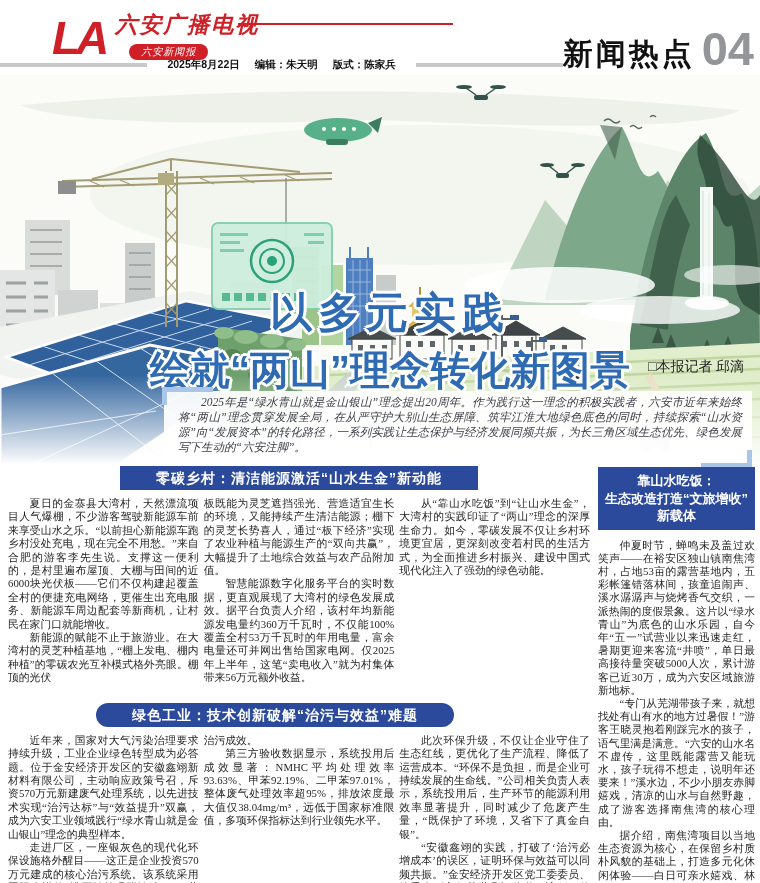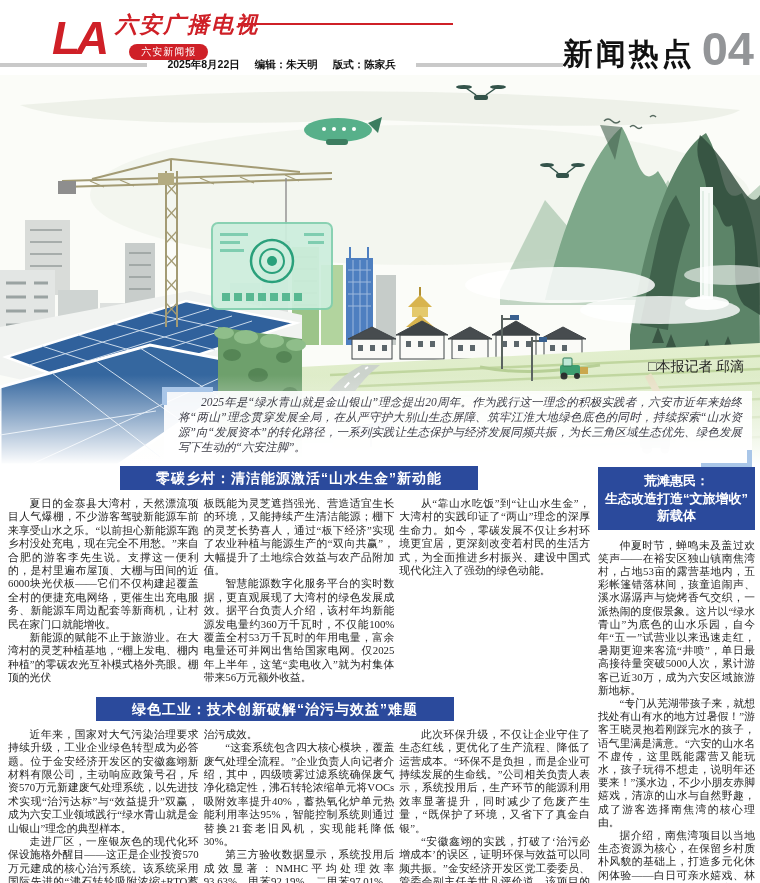--- a/index.html
+++ b/index.html
@@ -6,21 +6,21 @@
   .page{position:relative;width:760px;height:883px;margin:0 auto;background:#ffffff;
         overflow:hidden;font-family:"Liberation Serif",serif;color:#222;}
   
   .logo{position:absolute;left:52px;top:8px;display:flex;align-items:flex-end;}
   .logo-mark{font-family:"Liberation Sans",sans-serif;font-weight:900;font-style:italic;
              font-size:46px;line-height:44px;color:#cf2027;letter-spacing:-4px;}
   .logo-text{margin-left:10px;margin-top:2px;}
   .logo-name{font-family:"Liberation Serif",serif;font-weight:bold;font-style:italic;
              font-size:22px;color:#cf2027;letter-spacing:2px;}
   .logo-badge{display:inline-block;margin-top:4px;margin-left:14px;background:#cf2027;color:#fff;
-              font-family:"Liberation Sans",sans-serif;font-size:10px;
+              font-family:"Liberation Sans",sans-serif;font-style:italic;font-size:10px;
               padding:1px 12px;border-radius:9px;letter-spacing:1px;}
   .red-line{position:absolute;left:238px;top:23px;width:215px;height:2px;background:#cf2027;}
   .masthead{position:absolute;right:6px;top:30px;display:flex;align-items:flex-end;}
   .masthead-cn{font-family:"Liberation Sans",sans-serif;font-weight:900;font-size:30px;
                color:#111;letter-spacing:3px;line-height:1;text-align:center;}
   .masthead-num{font-family:"Liberation Sans",sans-serif;font-weight:900;font-size:47px;
                 color:#939598;line-height:0.82;margin-left:7px;}
   .date-rule{position:absolute;left:0;top:58px;width:563px;display:flex;align-items:center;}
   .rule{flex:1;height:4px;background:#c9c9c9;}
   .date-text{font-family:"Liberation Sans",sans-serif;font-weight:bold;font-size:10.5px;
@@ -43,21 +43,21 @@
                 border-left:5px solid #a9c6e8;border-top:5px solid #a9c6e8;}
   .intro:after{content:"";position:absolute;right:0;bottom:-2px;width:46px;height:13px;
                border-right:5px solid #a9c6e8;border-bottom:5px solid #a9c6e8;}
   .intro p{margin:0;padding:4px 10px 0 14px;font-style:italic;font-size:11.5px;
            line-height:15px;text-indent:2em;text-align:justify;color:#3c3c46;}
   
   .main{position:absolute;left:8px;top:466px;width:582px;}
   .sec-bar{background:#2b4a9c;color:#fff;font-family:"Liberation Sans",sans-serif;
            font-weight:bold;font-size:14px;height:24px;line-height:24px;
            padding:0 36px;width:fit-content;margin:0 auto;letter-spacing:1px;}
-  .sec-bar.left{margin:12px 0 0 88px;}
+  .sec-bar.left{margin:18px 0 0 88px;border-radius:12px;}
   .cols{display:grid;grid-template-columns:repeat(3,1fr);column-gap:5px;margin-top:7px;}
   .col p{margin:0;font-size:10.8px;line-height:13.4px;text-align:justify;
          text-indent:2em;color:#1f1f1f;}
   .col p.cont{text-indent:0;}
   
   .side{position:absolute;left:598px;top:467px;width:157px;}
   .side-head{background:#2b4a9c;color:#fff;text-align:center;
              font-family:"Liberation Sans",sans-serif;font-weight:bold;font-size:13px;
              line-height:17.5px;padding:5px 3px;}
   .side-body{margin-top:9px;}
@@ -411,20 +411,24 @@
         <line x1="320" y1="350" x2="321" y2="360" stroke="#46525a" stroke-width="2"></line>
       </g>
       <g>
         <polygon points="350,352 388,344 394,356 356,364" fill="#2e5e96" stroke="#ffffff" stroke-width="1.5"></polygon>
         <line x1="371" y1="360" x2="371" y2="372" stroke="#46525a" stroke-width="2"></line>
       </g>
 
       <rect x="0" y="300" width="760" height="90" fill="url(#fadeW)"></rect>
     </svg>
 
+    <div class="hero-title">
+      <div class="t1">以多元实践</div>
+      <div class="t2">绘就“两山”理念转化新图景</div>
+    </div>
     <div class="byline">□本报记者 邱滴</div>
   </div>
 
   <div class="intro">
     <p>2025年是“绿水青山就是金山银山”理念提出20周年。作为践行这一理念的积极实践者，六安市近年来始终将“两山”理念贯穿发展全局，在从严守护大别山生态屏障、筑牢江淮大地绿色底色的同时，持续探索“山水资源”向“发展资本”的转化路径，一系列实践让生态保护与经济发展同频共振，为长三角区域生态优先、绿色发展写下生动的“六安注脚”。</p>
   </div>
 
   <div class="main">
     <div class="sec-bar">零碳乡村：清洁能源激活“山水生金”新动能</div>
     <div class="cols">
@@ -441,33 +445,32 @@
         </div>
     </div>
     <div class="sec-bar left">绿色工业：技术创新破解“治污与效益”难题</div>
     <div class="cols">
       <div class="col">
           <p>近年来，国家对大气污染治理要求持续升级，工业企业绿色转型成为必答题。位于金安经济开发区的安徽鑫翊新材料有限公司，主动响应政策号召，斥资570万元新建废气处理系统，以先进技术实现“治污达标”与“效益提升”双赢，成为六安工业领域践行“绿水青山就是金山银山”理念的典型样本。</p>
           <p>走进厂区，一座银灰色的现代化环保设施格外醒目——这正是企业投资570万元建成的核心治污系统。该系统采用国际先进的“沸石转轮吸附浓缩+RTO蓄热氧化”技术，且此项技术已被生态环境部列入《国家先进污染防治技术目录》，从技术源头保障</p>
         </div>
       <div class="col">
           <p class="cont">治污成效。</p>
-          <p>“这套系统包含四大核心模块，覆盖废气处理全流程。”企业负责人向记者介绍，其中，四级喷雾过滤系统确保废气净化稳定性，沸石转轮浓缩单元将VOCs吸附效率提升40%，蓄热氧化炉单元热能利用率达95%，智能控制系统则通过替换21套老旧风机，实现能耗降低30%。</p>
           <p>第三方验收数据显示，系统投用后成效显著：NMHC平均处理效率93.63%、甲苯92.19%、二甲苯97.01%，整体废气处理效率超95%，排放浓度最大值仅38.04mg/m³，远低于国家标准限值，多项环保指标达到行业领先水平。</p>
         </div>
       <div class="col">
           <p>此次环保升级，不仅让企业守住了生态红线，更优化了生产流程、降低了运营成本。“环保不是负担，而是企业可持续发展的生命线。”公司相关负责人表示，系统投用后，生产环节的能源利用效率显著提升，同时减少了危废产生量，“既保护了环境，又省下了真金白银”。</p>
           <p>“安徽鑫翊的实践，打破了‘治污必增成本’的误区，证明环保与效益可以同频共振。”金安经济开发区党工委委员、管委会副主任关世凡评价道，该项目的成功实施，为同行业提供了可复制、可推广的环保升级方案。</p>
         </div>
     </div>
   </div>
 
   <div class="side">
     <div class="side-head">
-      <div>荒滩惠民：</div>
+      <div>靠山水吃饭：</div>
       <div>生态改造打造“文旅增收”</div>
       <div>新载体</div>
     </div>
     <div class="side-body">
         <p>仲夏时节，蝉鸣未及盖过欢笑声——在裕安区独山镇南焦湾村，占地53亩的露营基地内，五彩帐篷错落林间，孩童追闹声、溪水潺潺声与烧烤香气交织，一派热闹的度假景象。这片以“绿水青山”为底色的山水乐园，自今年“五一”试营业以来迅速走红，暑期更迎来客流“井喷”，单日最高接待量突破5000人次，累计游客已近30万，成为六安区域旅游新地标。</p>
         <p>“专门从芜湖带孩子来，就想找处有山有水的地方过暑假！”游客王晓灵抱着刚踩完水的孩子，语气里满是满意。“六安的山水名不虚传，这里既能露营又能玩水，孩子玩得不想走，说明年还要来！”溪水边，不少小朋友赤脚嬉戏，清凉的山水与自然野趣，成了游客选择南焦湾的核心理由。</p>
         <p>据介绍，南焦湾项目以当地生态资源为核心，在保留乡村质朴风貌的基础上，打造多元化休闲体验——白日可亲水嬉戏、林间露营，感受自然野趣；夜晚则有别样精彩，成为独山镇夜经济的“闪亮名片”。</p>
       </div>
   </div>
 

